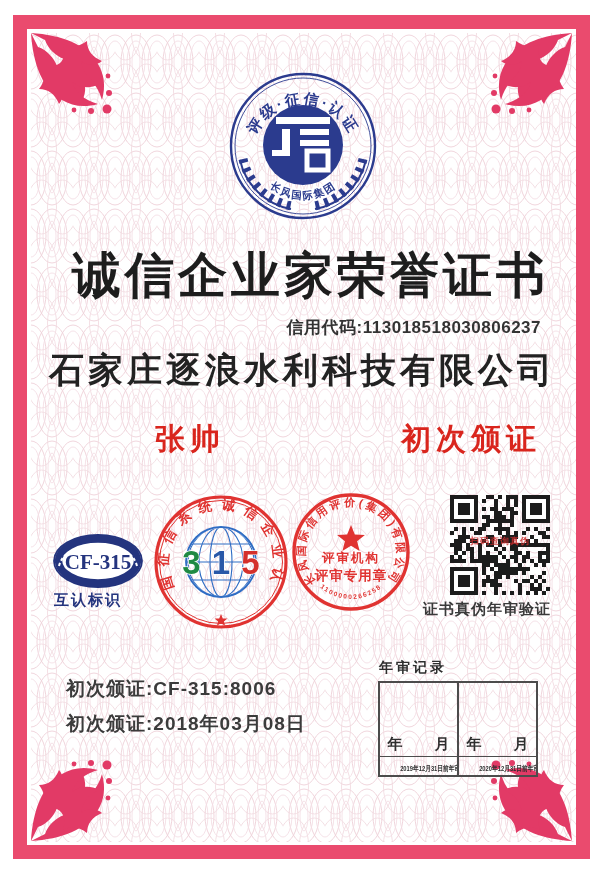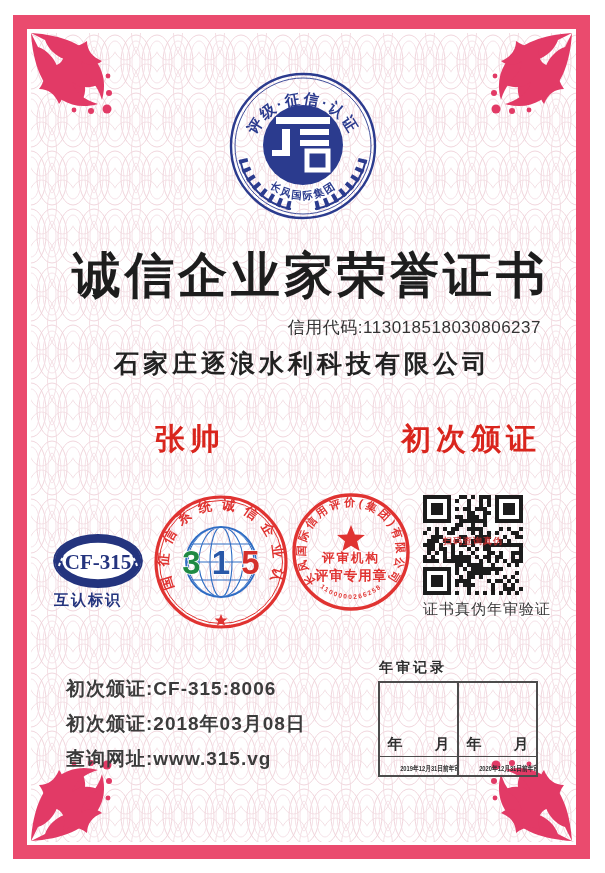--- a/index.html
+++ b/index.html
@@ -11,37 +11,37 @@
   .guill{position:absolute;left:4px;top:4px;right:4px;bottom:4px;}
   .corner{position:absolute;width:92px;height:92px;}
   .corner.tl{left:1px;top:1px;}
   .corner.tr{right:1px;top:1px;transform:scaleX(-1);}
   .corner.bl{left:1px;bottom:1px;transform:scaleY(-1);}
   .corner.br{right:1px;bottom:1px;transform:scale(-1,-1);}
 
   .emblem{position:absolute;left:227px;top:70px;}
   .title{position:absolute;left:16px;right:0;top:243px;text-align:center;
          font-size:49px;font-weight:bold;letter-spacing:4px;color:#1d1d1d;}
-  .credit{position:absolute;right:64px;top:316px;font-size:17px;font-weight:normal;
+  .credit{position:absolute;right:64px;top:316px;font-size:17px;font-weight:bold;
           color:#333;letter-spacing:0.5px;}
   .company{position:absolute;left:0;right:0;top:347px;text-align:center;
-           font-size:25px;font-weight:bold;letter-spacing:4px;color:#222;}
+           font-size:35px;font-weight:bold;letter-spacing:4px;color:#222;}
   .honoree{position:absolute;left:123px;top:419px;width:386px;display:flex;
            justify-content:space-between;font-size:30px;font-weight:bold;
            color:#d9251d;letter-spacing:5px;margin-left:32px;}
   .cf315{position:absolute;left:52px;top:533px;}
   .cfcap{position:absolute;left:54px;top:591px;font-size:15px;font-weight:bold;
          color:#24347e;letter-spacing:2px;}
   .seal315{position:absolute;left:152px;top:493px;}
   .redseal{position:absolute;left:291px;top:492px;}
-  .qrwrap{position:absolute;left:423px;top:495px;width:100px;height:100px;}
+  .qrwrap{position:absolute;left:450px;top:495px;width:100px;height:100px;}
   .qrov{position:absolute;left:0;right:0;top:40px;text-align:center;font-size:9px;
         color:rgba(205,45,45,.85);letter-spacing:1px;font-weight:bold;}
   .qrcap{position:absolute;left:420px;top:600px;width:134px;text-align:center;
-         font-size:15px;font-weight:normal;color:#3a3a3a;letter-spacing:1px;}
+         font-size:15px;font-weight:bold;color:#3a3a3a;letter-spacing:1px;}
   .details{position:absolute;left:66px;top:676px;font-size:19px;font-weight:bold;color:#3b3b3b;}
   .details .dline{margin-bottom:9px;letter-spacing:1px;}
   .arTitle{position:absolute;left:379px;top:659px;font-size:14px;font-weight:bold;
            color:#2e2e2e;letter-spacing:3px;}
   .arBox{position:absolute;left:378px;top:681px;width:160px;height:96px;
          border:2px solid #4c4c4c;display:flex;box-sizing:border-box;background:transparent;}
   .arCell{flex:1;display:flex;flex-direction:column;justify-content:flex-end;min-width:0;}
   .arCell + .arCell{border-left:2px solid #4c4c4c;}
   .ym{display:flex;justify-content:center;gap:32px;font-size:15px;font-weight:bold;
       color:#2e2e2e;padding-bottom:2px;}
@@ -215,21 +215,20 @@
         <rect x="1" y="19" width="5" height="5" fill="#ffffff"></rect>
         <rect x="2" y="20" width="3" height="3" fill="#1c1c1c"></rect>
       </svg>
     <div class="qrov">扫码查询真伪</div>
   </div>
   <div class="qrcap">证书真伪年审验证</div>
 
   <div class="details">
     <div class="dline">初次颁证:CF-315:8006</div>
     <div class="dline">初次颁证:2018年03月08日</div>
-    <div class="dline">查询网址:www.315.vg</div>
   </div>
 
   <div class="arTitle">年审记录</div>
   <div class="arBox">
     <div class="arCell">
       <div class="ym">
         <span>年</span>
         <span>月</span>
       </div>
       <div class="note">

